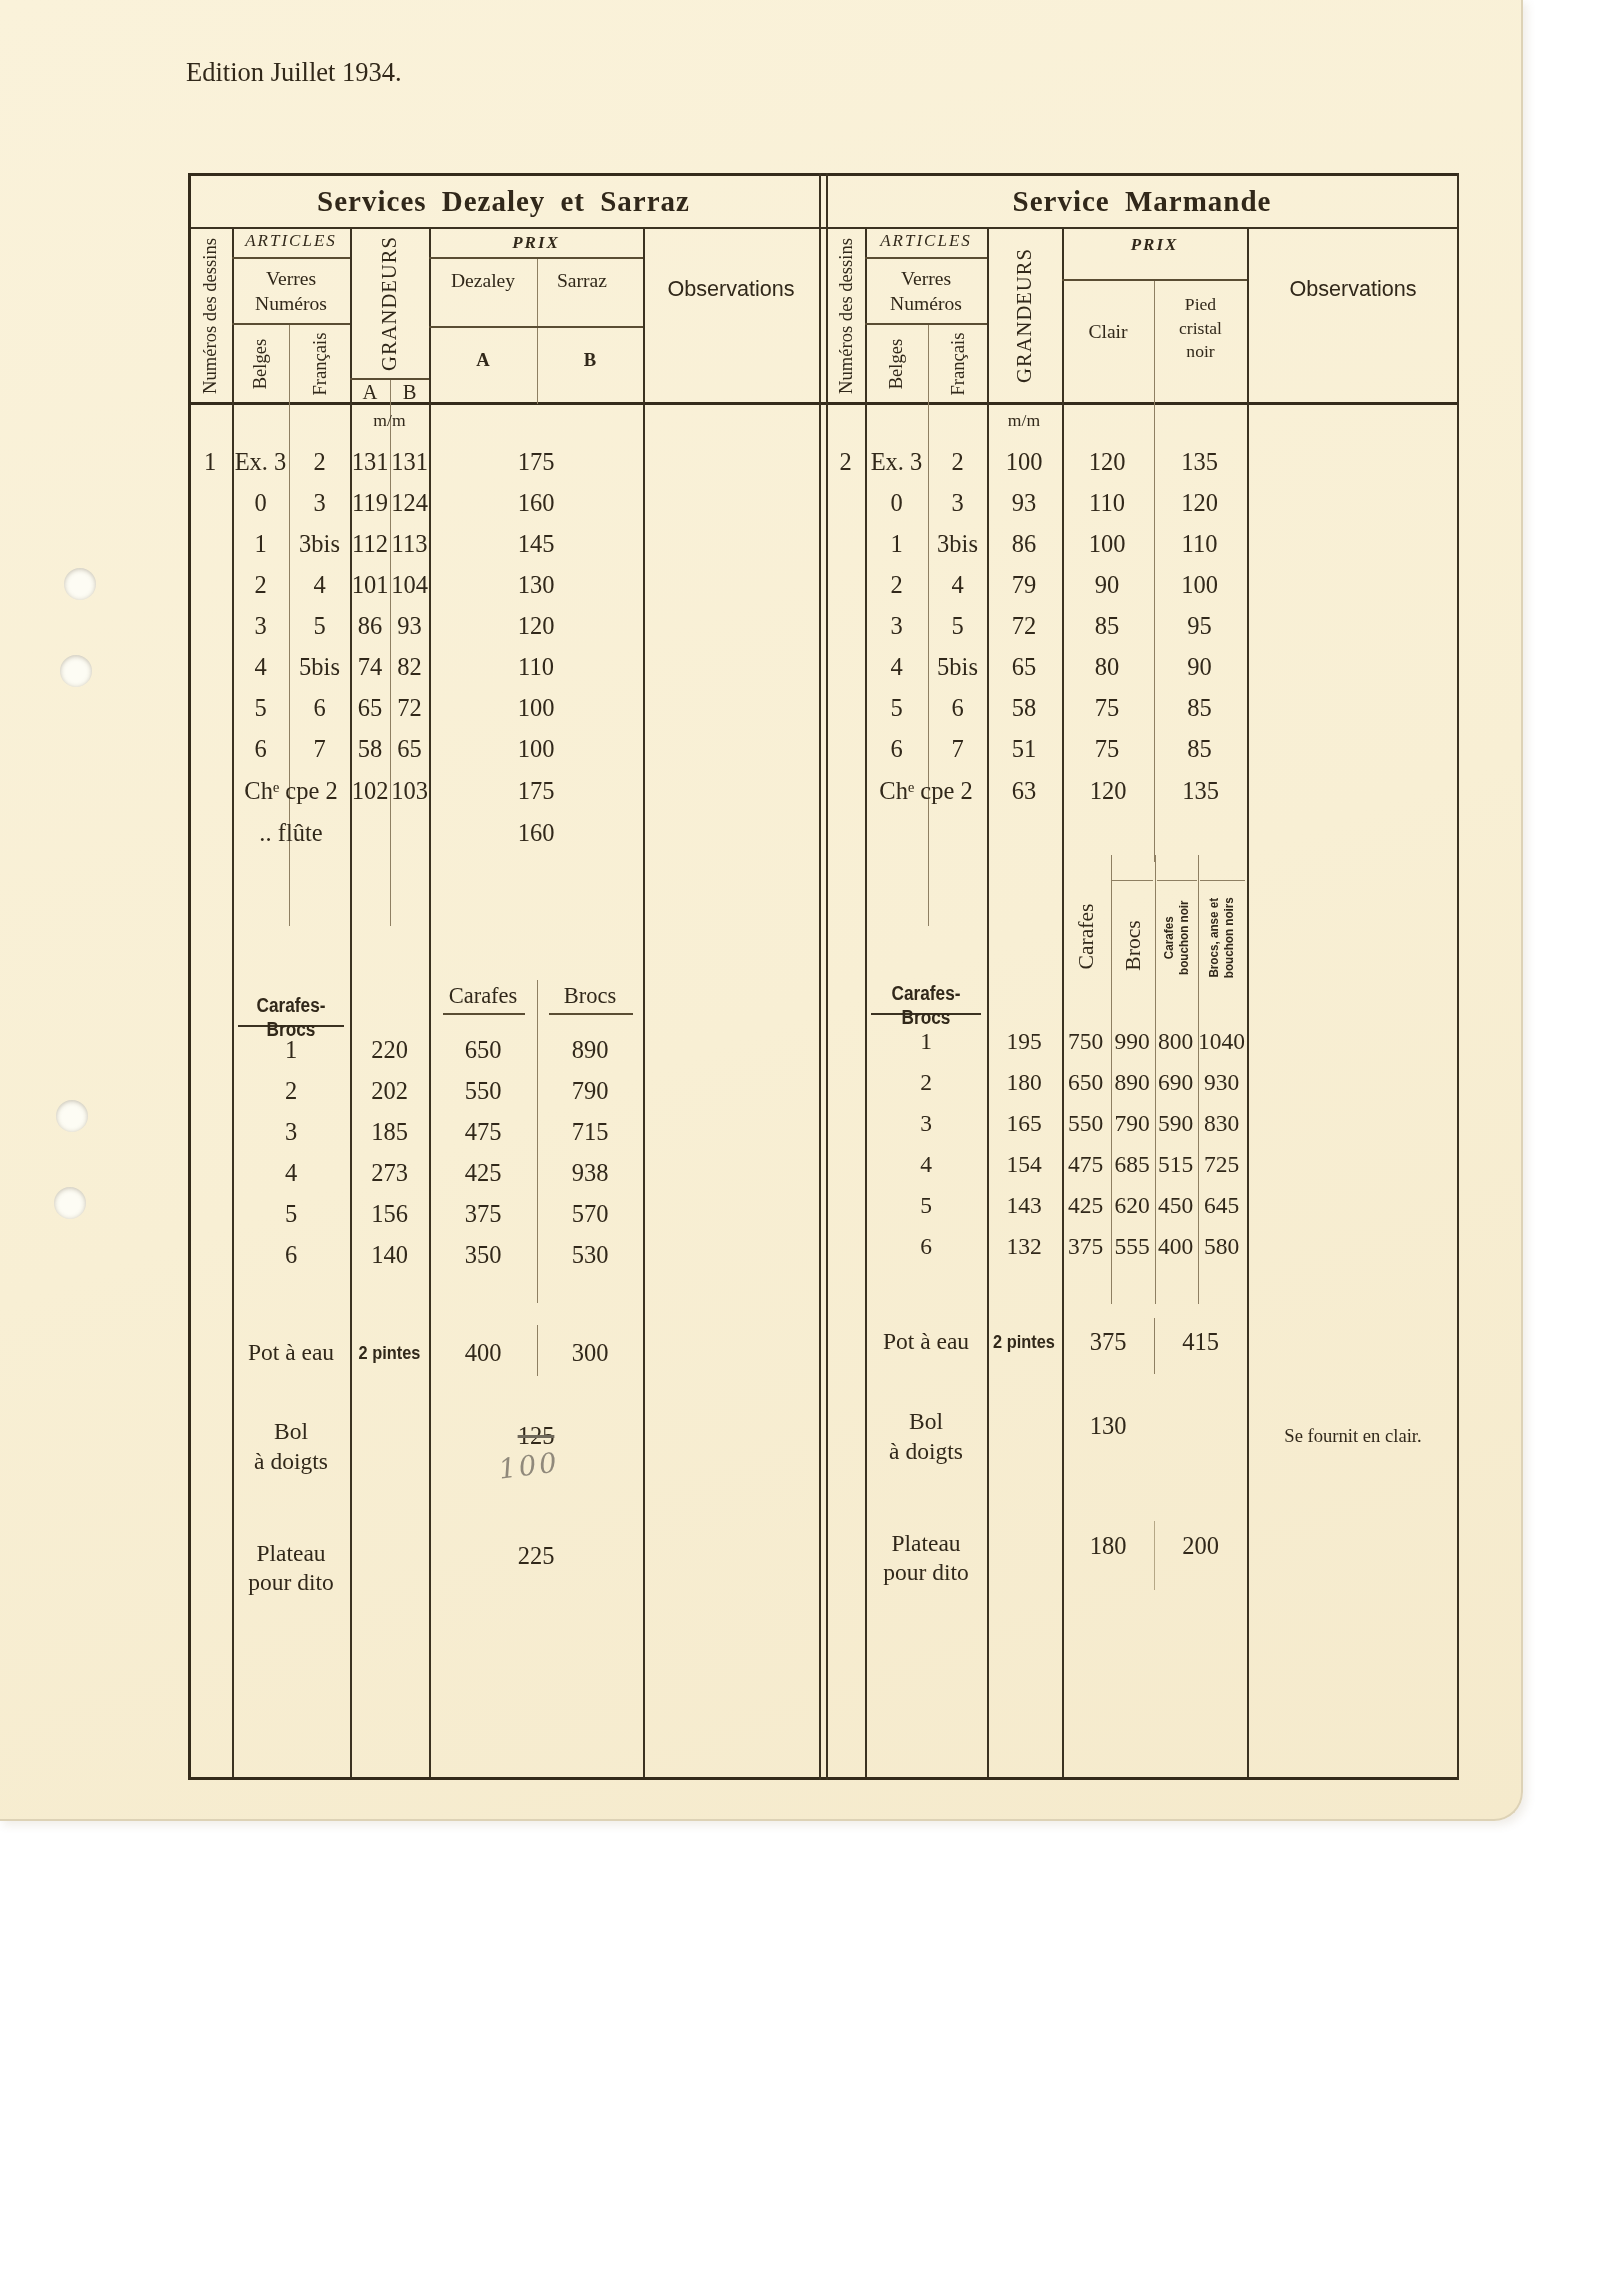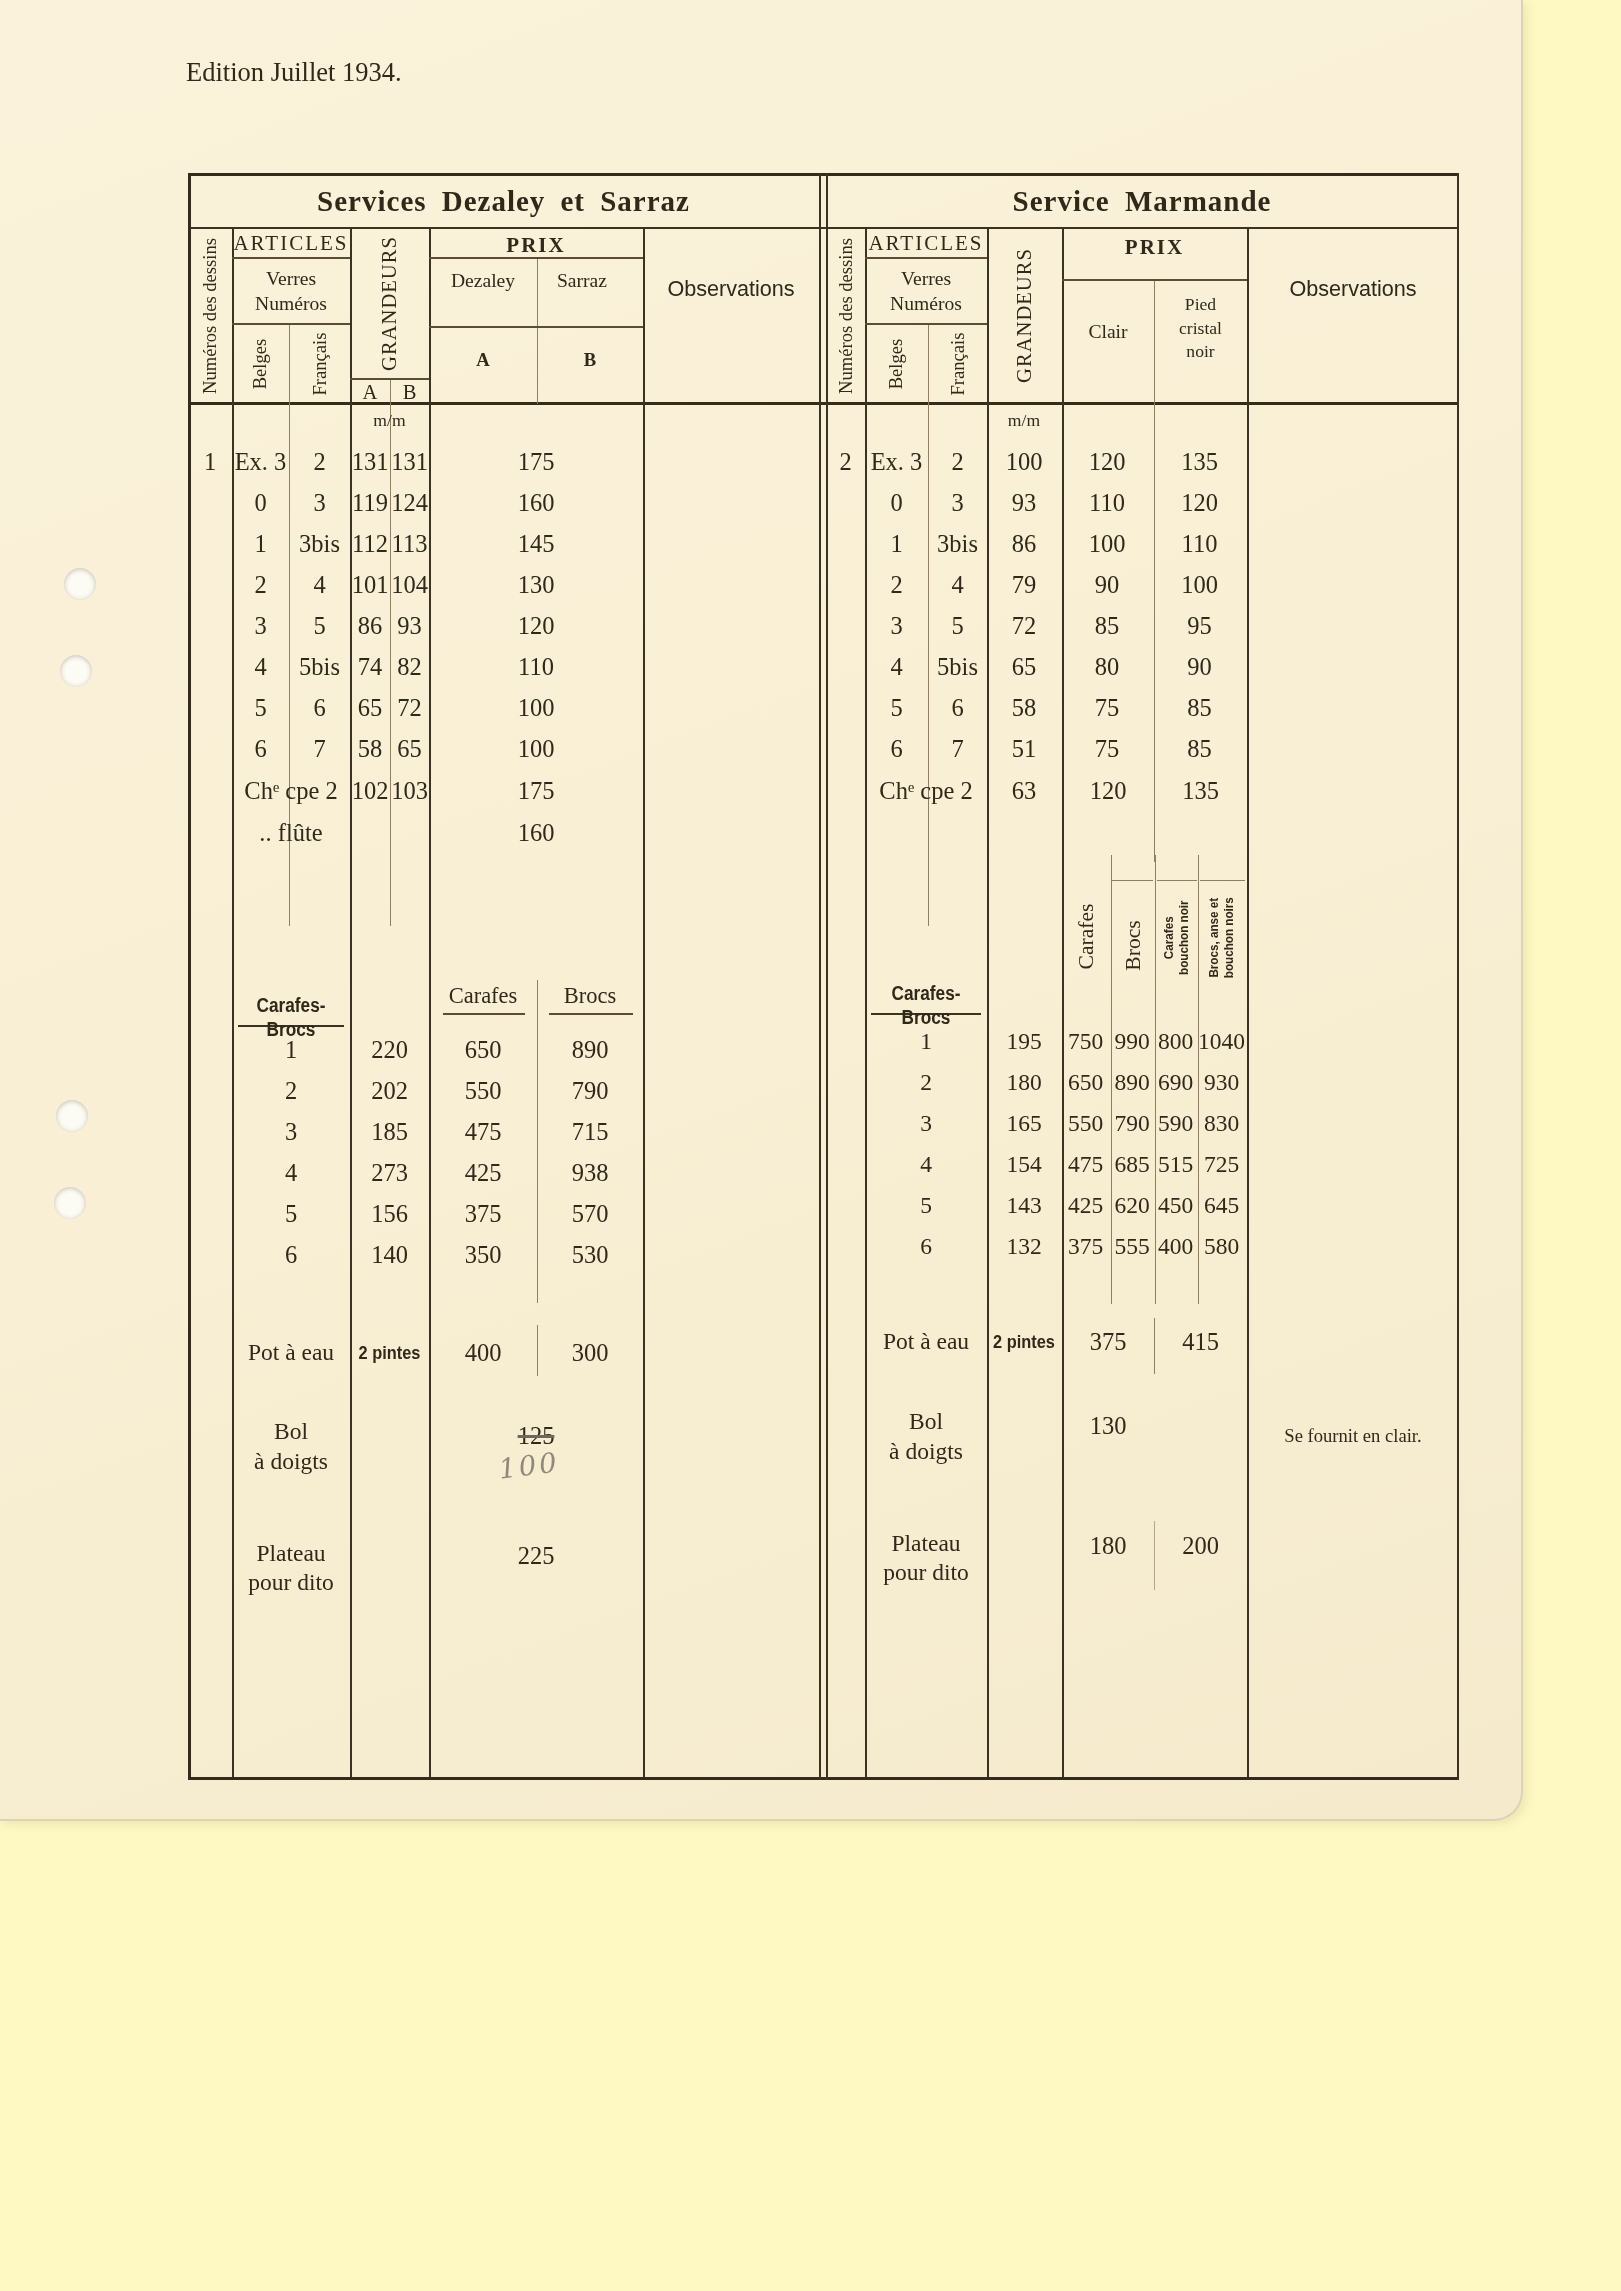--- a/index.html
+++ b/index.html
@@ -1,34 +1,34 @@
 <!DOCTYPE html>
 <html><head>
 <meta charset="utf-8">
 <style>
   html,body{margin:0;padding:0;background:#e9e4d4;}
   .canvas{position:relative;width:1621px;height:2292px;overflow:hidden;
-          background:#fef9c3;font-family:"Liberation Serif","DejaVu Serif",serif;color:#31281a;}
+          background:#ffffff;font-family:"Liberation Serif","DejaVu Serif",serif;color:#31281a;}
   .page-main{position:absolute;left:0;top:0;width:1521px;height:1819px;
           background:linear-gradient(160deg,#faf2da 0%,#f8efd4 55%,#f5eacc 100%);
           border-right:2px solid #ddd2b6;border-bottom:2px solid #ddd2b6;
           border-radius:0 0 29px 0;box-shadow:3.9px 3.9px 9.8px rgba(120,100,60,.12);}
   .hole{position:absolute;width:32px;height:32px;border-radius:50%;background:#fdfcf4;
           box-shadow:inset 0 1px 4.9px rgba(90,75,45,.35);}
   .vl{position:absolute;width:2px;background:#3b3221;}
   .vl.hv{width:2.9px;background:#342b1b;}
   .vl.th{width:1px;background:#8e7f62;}
   .vl.lt{width:1px;background:#b5a786;}
   .hl{position:absolute;height:2px;background:#3b3221;}
   .hl.hv{height:2.9px;background:#342b1b;}
   .hl.md{height:2px;background:#5a4d33;}
   .hl.th{height:1px;background:#8e7f62;}
   .t{position:absolute;text-align:center;line-height:1.2;color:#31281a;}
   .serif20{font-size:19.6px;}
-  .caps{letter-spacing:2px;font-size:21px;}
+  .caps{letter-spacing:2px;font-size:17px;font-style:italic;}
   .bold{font-weight:bold;}
   .sans{font-family:"Liberation Sans",sans-serif;}
   .cond{font-family:"Liberation Sans",sans-serif;font-weight:bold;transform:scaleX(.88);transform-origin:center;}
   .vwrap{position:absolute;display:flex;align-items:center;justify-content:center;}
   .vtext{transform:rotate(-90deg);white-space:nowrap;font-size:18.6px;}
   .vtext2{transform:rotate(-90deg) scaleX(.92);white-space:nowrap;font-size:12.7px;line-height:14.7px;
           font-family:"Liberation Sans",sans-serif;font-weight:bold;text-align:center;}
   .rowhost{position:absolute;}
   .row{display:flex;height:41px;align-items:center;}
   .row span{display:block;text-align:center;font-size:24.5px;}

